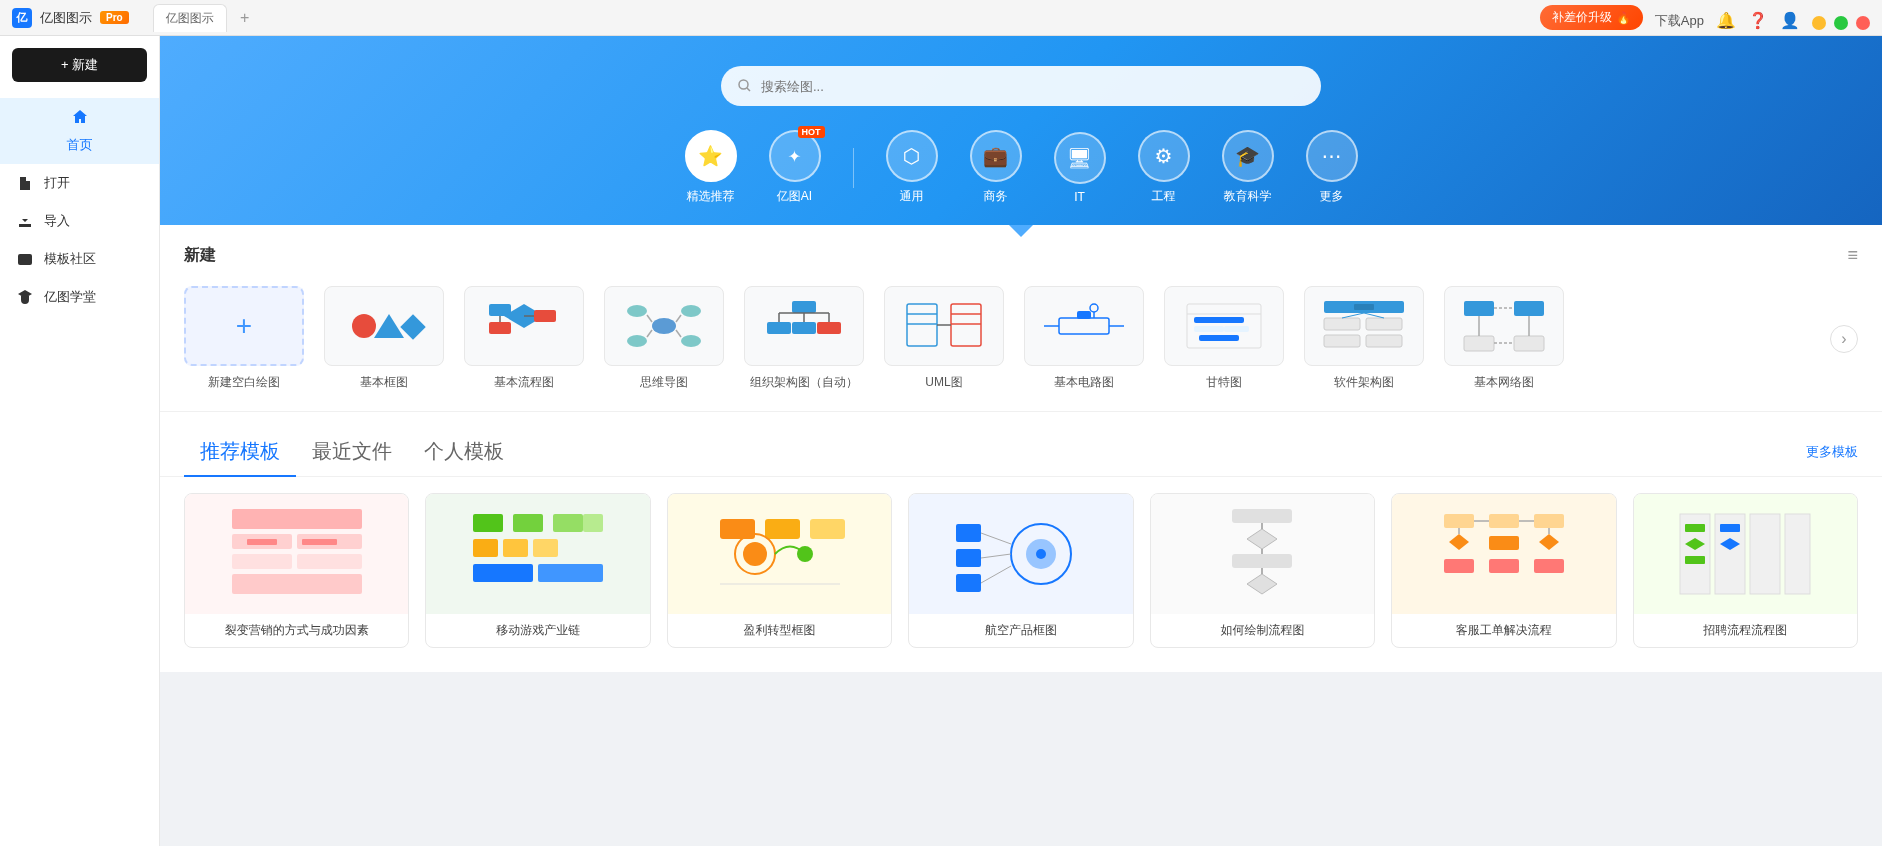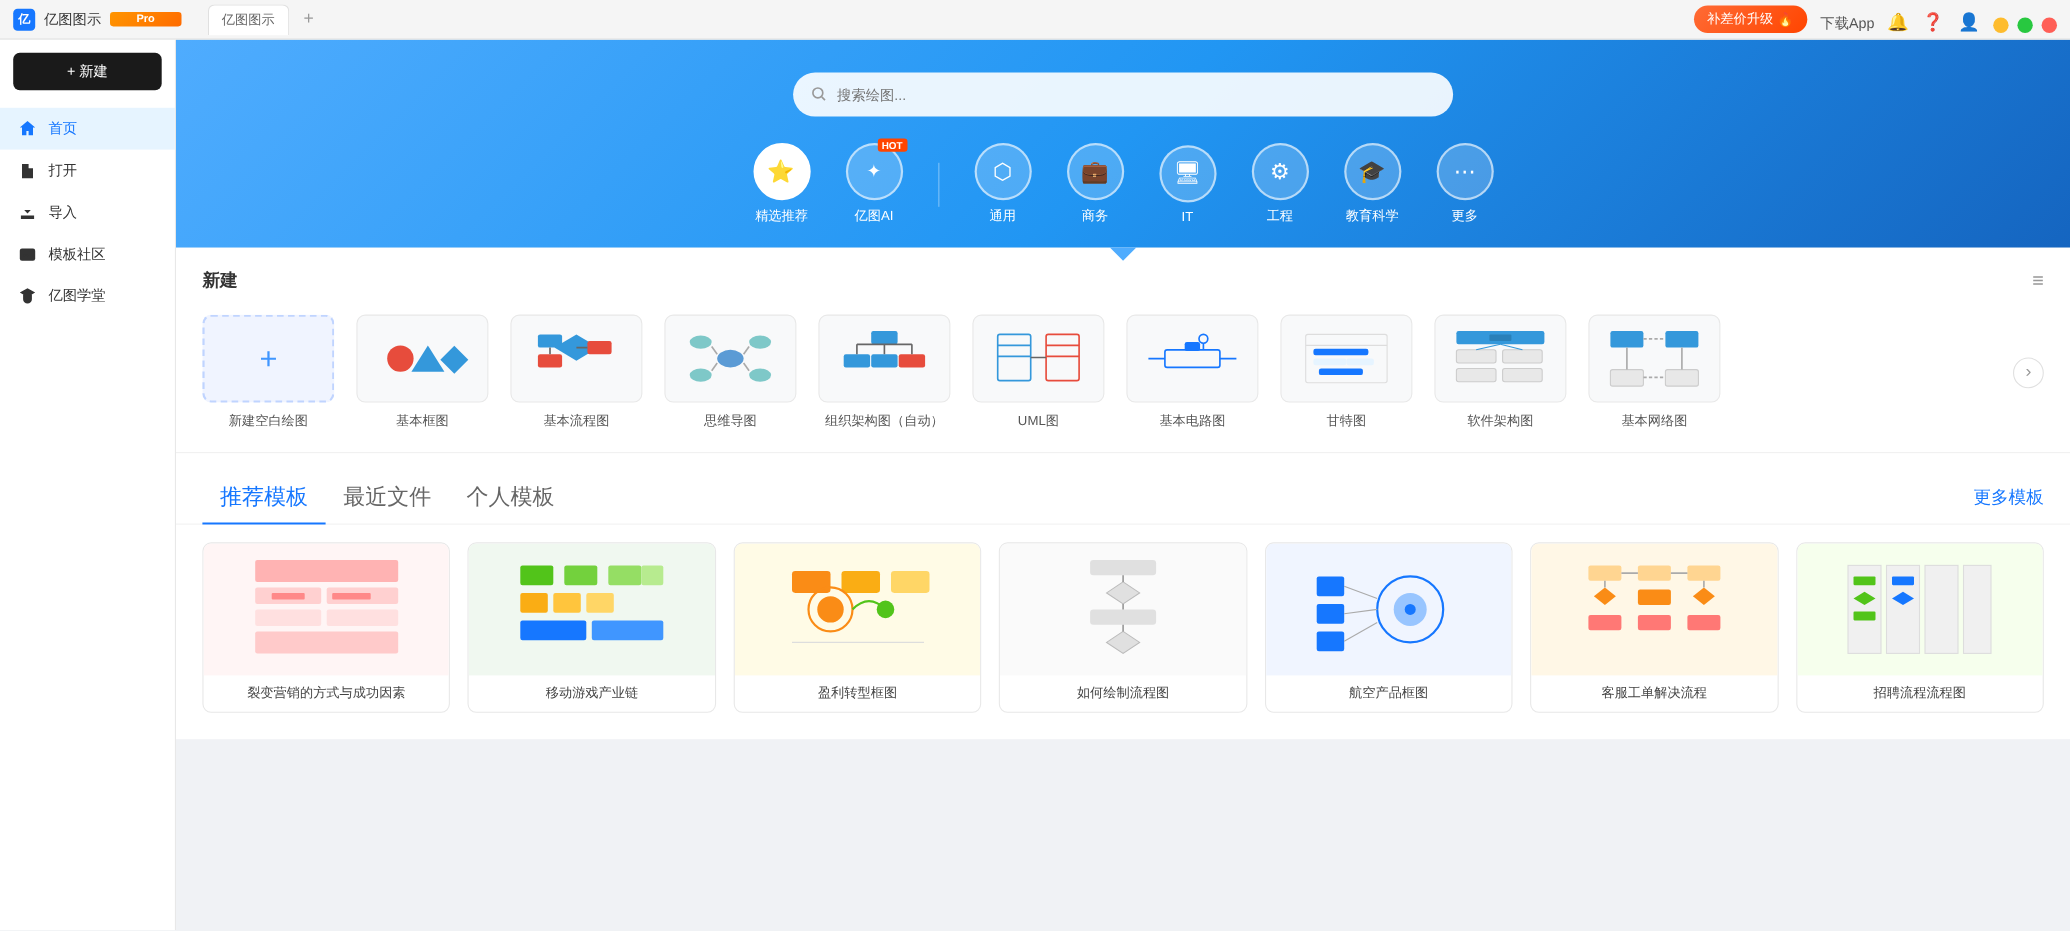--- a/index.html
+++ b/index.html
@@ -12,21 +12,21 @@
       display: flex;
       align-items: center;
       justify-content: space-between;
       padding: 0 12px;
       border-bottom: 1px solid #e0e0e0;
       flex-shrink: 0;
     }
     .titlebar-left { display: flex; align-items: center; gap: 8px; }
     .app-logo { width: 20px; height: 20px; background: #1677ff; border-radius: 4px; display: flex; align-items: center; justify-content: center; color: white; font-size: 11px; font-weight: bold; }
     .app-name { font-size: 13px; color: #333; font-weight: 500; }
-    .pro-badge { background: linear-gradient(135deg, #ff9500, #ff6b00); color: white; font-size: 10px; padding: 1px 24px; border-radius: 3px; font-weight: bold; }
+    .pro-badge { background: linear-gradient(135deg, #ff9500, #ff6b00); color: white; font-size: 10px; padding: 1px 6px; border-radius: 3px; font-weight: bold; }
     .tab-area { display: flex; align-items: center; gap: 4px; margin-left: 16px; }
     .tab-item { height: 28px; padding: 0 12px; background: white; border-radius: 6px 6px 0 0; font-size: 12px; color: #666; display: flex; align-items: center; border: 1px solid #e0e0e0; border-bottom: none; }
     .tab-add { width: 28px; height: 28px; display: flex; align-items: center; justify-content: center; color: #999; font-size: 16px; cursor: pointer; }
     .titlebar-right { display: flex; align-items: flex-end; gap: 12px; }
     .upgrade-btn { background: linear-gradient(135deg, #ff6b35, #ff4500); color: white; border: none; padding: 4px 12px; border-radius: 14px; font-size: 12px; cursor: pointer; display: flex; align-items: center; gap: 4px; }
     .titlebar-icons { display: flex; align-items: center; gap: 8px; }
     .win-btn { width: 14px; height: 14px; border-radius: 50%; cursor: pointer; }
     .win-min { background: #febc2e; }
     .win-max { background: #28c840; }
     .win-close { background: #ff5f57; }
@@ -61,21 +61,21 @@
     .sidebar-item {
       display: flex;
       align-items: center;
       gap: 10px;
       padding: 10px 16px;
       cursor: pointer;
       font-size: 13px;
       color: #333;
       border-radius: 0;
     }
-    .sidebar-item.active { background: #e6f4ff; color: #1677ff; }
+    .sidebar-item.active { background: #e6f4ff; color: #1677ff; flex-direction: column; }
     .sidebar-icon { width: 18px; height: 18px; display: flex; align-items: center; justify-content: center; color: inherit; flex-shrink: 0; }
 
     
     .content { flex: 1; overflow-y: auto; display: flex; flex-direction: column; }
 
     
     .hero {
       background: linear-gradient(135deg, #4facfe 0%, #2196f3 50%, #1565c0 100%);
       padding: 30px 18px 20px;
       display: flex;
@@ -237,21 +237,21 @@
     .tabs-list { display: flex; gap: 0; }
     .tab-btn {
       padding: 10px 16px;
       font-size: 20px;
       color: #666;
       cursor: pointer;
       border-bottom: 2px solid transparent;
       margin-bottom: -1px;
     }
     .tab-btn.active { color: #1677ff; border-bottom-color: #1677ff; font-weight: 500; }
-    .more-templates { color: #1677ff; font-size: 16px; cursor: pointer; }
+    .more-templates { color: #1677ff; font-size: 13px; cursor: pointer; }
 
     
     .template-grid-section {
       background: white;
       padding: 16px 24px 24px;
     }
     .template-grid {
       display: grid;
       grid-template-columns: repeat(7, 1fr);
       gap: 16px;
@@ -634,49 +634,49 @@
               <circle cx="45" cy="50" r="12" fill="#fa8c16"></circle>
               <path d="M65,50 Q80,35 95,50" stroke="#52c41a" stroke-width="2" fill="none"></path>
               <circle cx="95" cy="50" r="8" fill="#52c41a"></circle>
               <line x1="10" y1="80" x2="130" y2="80" stroke="#ddd" stroke-width="1"></line>
             </svg>
           </div>
           <div class="grid-label">盈利转型框图</div>
         </div>
 
         <div class="grid-card">
-          <div class="grid-thumb" style="background:#fafafa;">
-            <svg width="140" height="100" viewBox="0 0 140 100">
-              <rect x="40" y="5" width="60" height="14" rx="3" fill="#e0e0e0"></rect>
-              <polygon points="70,25 85,35 70,45 55,35" fill="#e0e0e0" stroke="#bbb" stroke-width="1"></polygon>
-              <rect x="40" y="50" width="60" height="14" rx="3" fill="#e0e0e0"></rect>
-              <polygon points="70,70 85,80 70,90 55,80" fill="#e0e0e0" stroke="#bbb" stroke-width="1"></polygon>
-              <line x1="70" y1="19" x2="70" y2="25" stroke="#999" stroke-width="1.5"></line>
-              <line x1="70" y1="45" x2="70" y2="50" stroke="#999" stroke-width="1.5"></line>
-              <line x1="70" y1="64" x2="70" y2="70" stroke="#999" stroke-width="1.5"></line>
-            </svg>
-          </div>
-          <div class="grid-label">如何绘制流程图</div>
-        </div>
-
-        <div class="grid-card">
           <div class="grid-thumb" style="background:#f0f5ff;">
             <svg width="140" height="100" viewBox="0 0 140 100">
               <rect x="5" y="20" width="25" height="18" rx="2" fill="#1677ff"></rect>
               <rect x="5" y="45" width="25" height="18" rx="2" fill="#1677ff"></rect>
               <rect x="5" y="70" width="25" height="18" rx="2" fill="#1677ff"></rect>
               <circle cx="90" cy="50" r="30" fill="none" stroke="#1677ff" stroke-width="2"></circle>
               <line x1="30" y1="29" x2="60" y2="40" stroke="#aaa" stroke-width="1"></line>
               <line x1="30" y1="54" x2="60" y2="50" stroke="#aaa" stroke-width="1"></line>
               <line x1="30" y1="79" x2="60" y2="62" stroke="#aaa" stroke-width="1"></line>
               <circle cx="90" cy="50" r="15" fill="#4096ff" opacity="0.5"></circle>
               <circle cx="90" cy="50" r="5" fill="#1677ff"></circle>
             </svg>
           </div>
           <div class="grid-label">航空产品框图</div>
+        </div>
+
+        <div class="grid-card">
+          <div class="grid-thumb" style="background:#fafafa;">
+            <svg width="140" height="100" viewBox="0 0 140 100">
+              <rect x="40" y="5" width="60" height="14" rx="3" fill="#e0e0e0"></rect>
+              <polygon points="70,25 85,35 70,45 55,35" fill="#e0e0e0" stroke="#bbb" stroke-width="1"></polygon>
+              <rect x="40" y="50" width="60" height="14" rx="3" fill="#e0e0e0"></rect>
+              <polygon points="70,70 85,80 70,90 55,80" fill="#e0e0e0" stroke="#bbb" stroke-width="1"></polygon>
+              <line x1="70" y1="19" x2="70" y2="25" stroke="#999" stroke-width="1.5"></line>
+              <line x1="70" y1="45" x2="70" y2="50" stroke="#999" stroke-width="1.5"></line>
+              <line x1="70" y1="64" x2="70" y2="70" stroke="#999" stroke-width="1.5"></line>
+            </svg>
+          </div>
+          <div class="grid-label">如何绘制流程图</div>
         </div>
 
         <div class="grid-card">
           <div class="grid-thumb" style="background:#fff7e6;">
             <svg width="140" height="100" viewBox="0 0 140 100">
               <rect x="10" y="10" width="30" height="14" rx="2" fill="#ffd591"></rect>
               <rect x="55" y="10" width="30" height="14" rx="2" fill="#ffd591"></rect>
               <rect x="100" y="10" width="30" height="14" rx="2" fill="#ffd591"></rect>
               <polygon points="25,30 35,38 25,46 15,38" fill="#fa8c16"></polygon>
               <rect x="55" y="32" width="30" height="14" rx="2" fill="#fa8c16"></rect>

